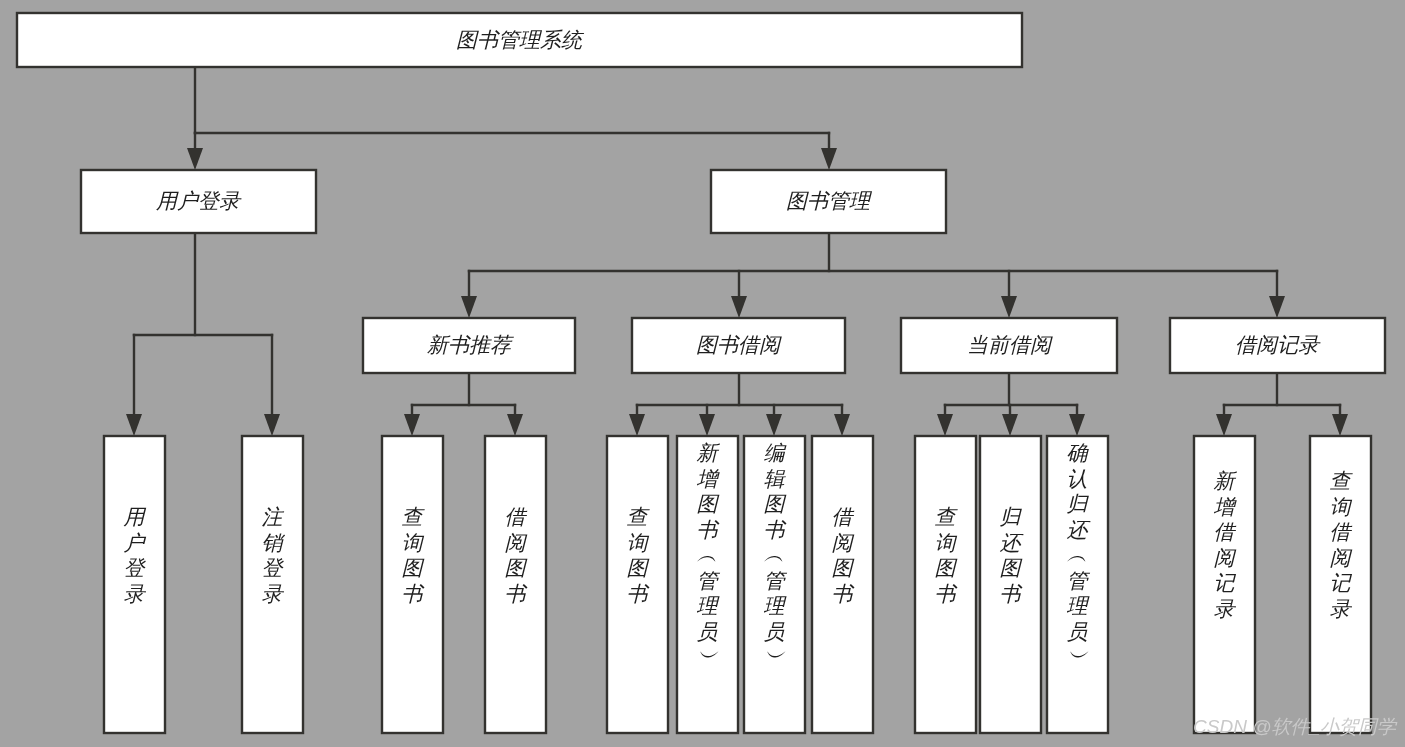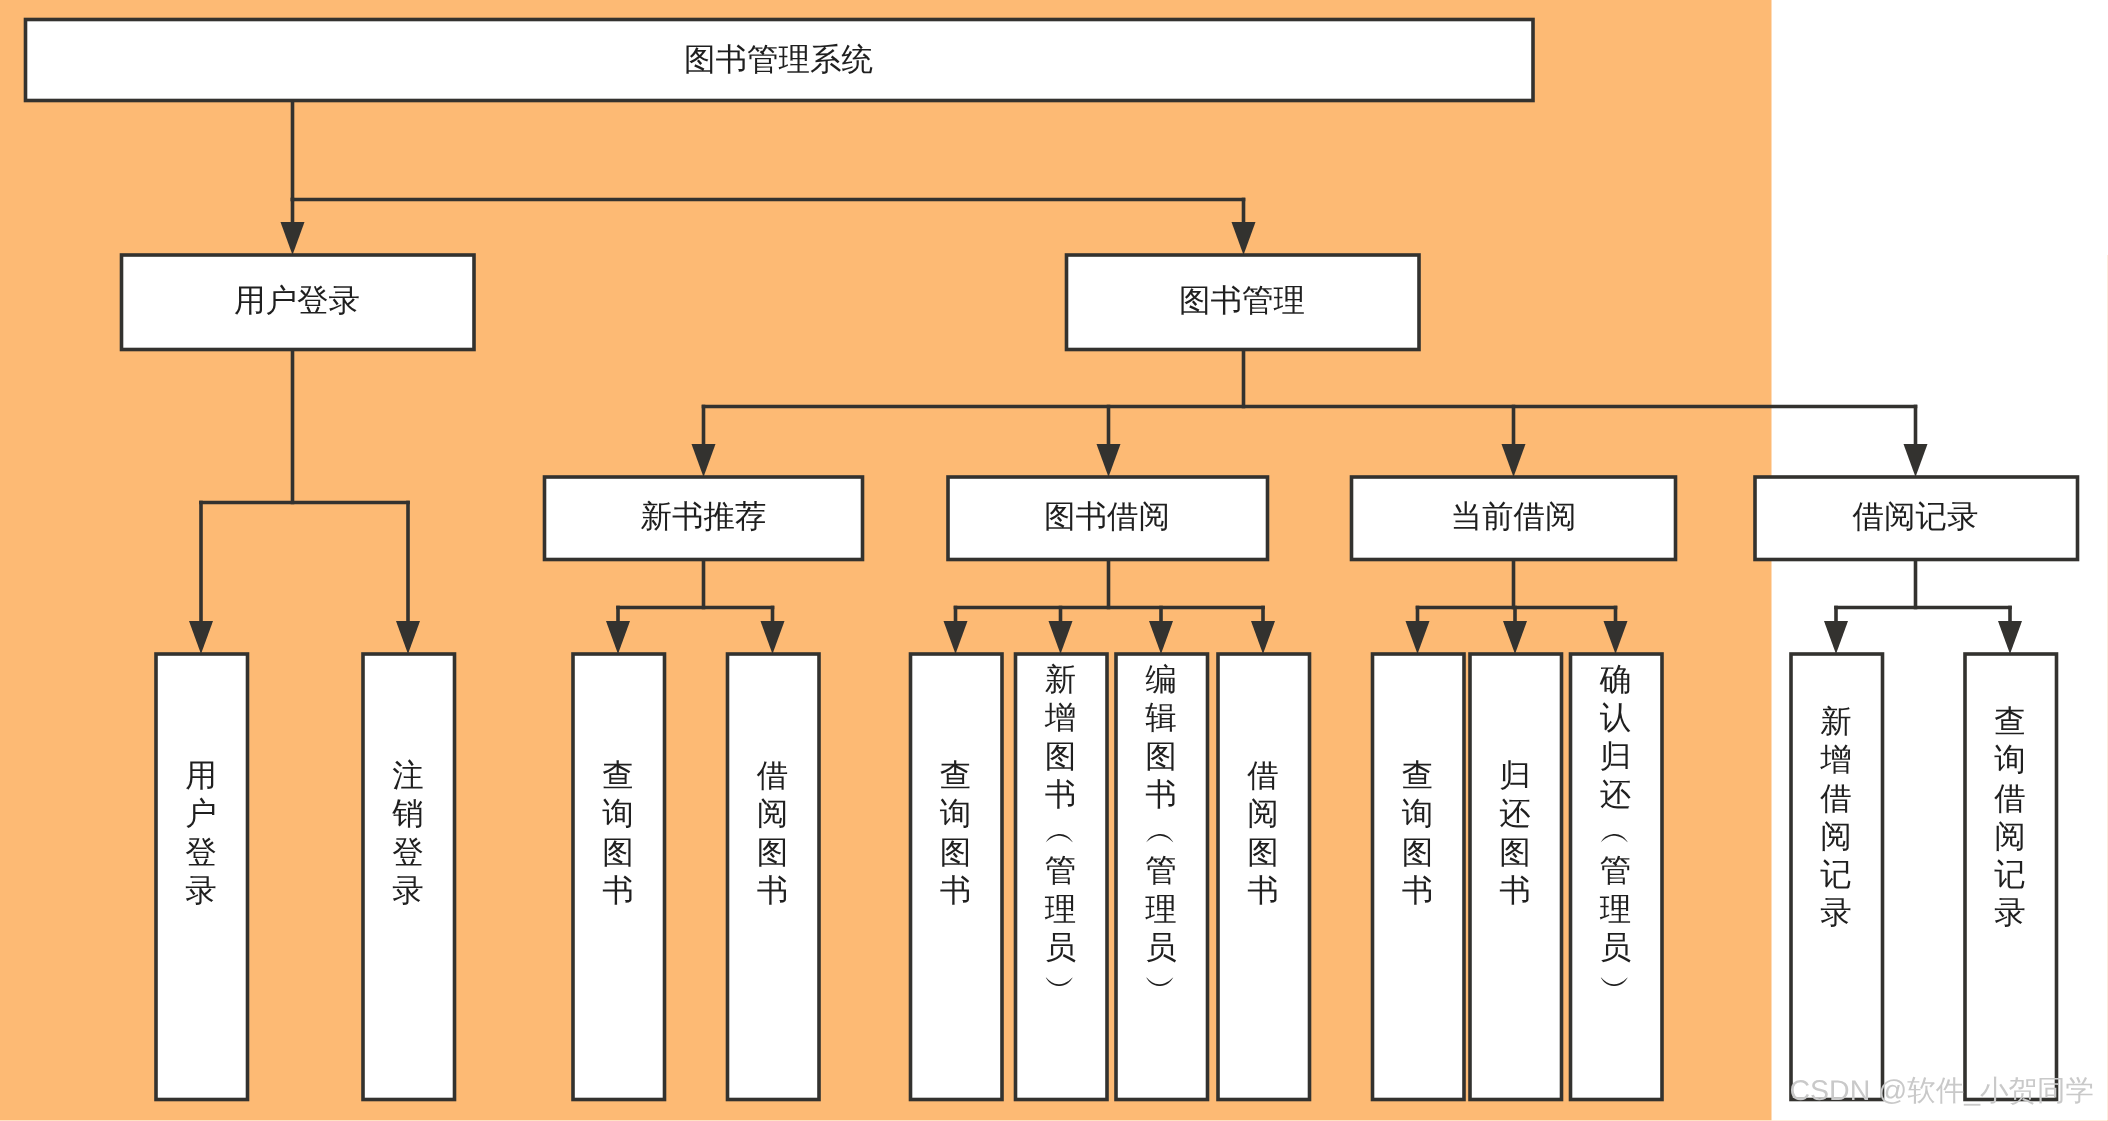--- a/index.html
+++ b/index.html
@@ -9,23 +9,24 @@
     background: #ffffff;
   }
   body {
     width: 1405px;
     height: 747px;
     font-family: "Liberation Sans", "DejaVu Sans", sans-serif;
     overflow: hidden;
   }
   #diagram-root {
     position: relative;
-    width: 1181px;
+    width: 1405px;
     height: 747px;
-    background: #fdba74;
+    background: #a3a3a3;
+    font-style: italic;
   }
   svg.diagram-canvas {
     position: absolute;
     left: 0;
     top: 0;
     width: 1405px;
     height: 747px;
     display: block;
   }
   .node-box {

